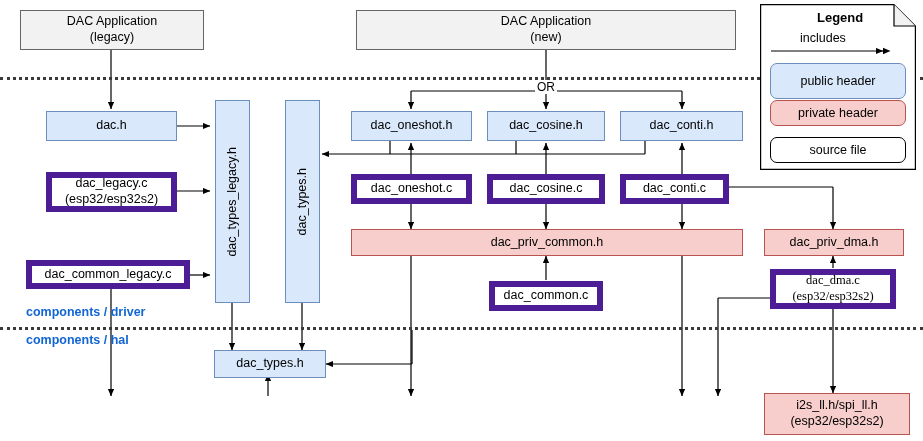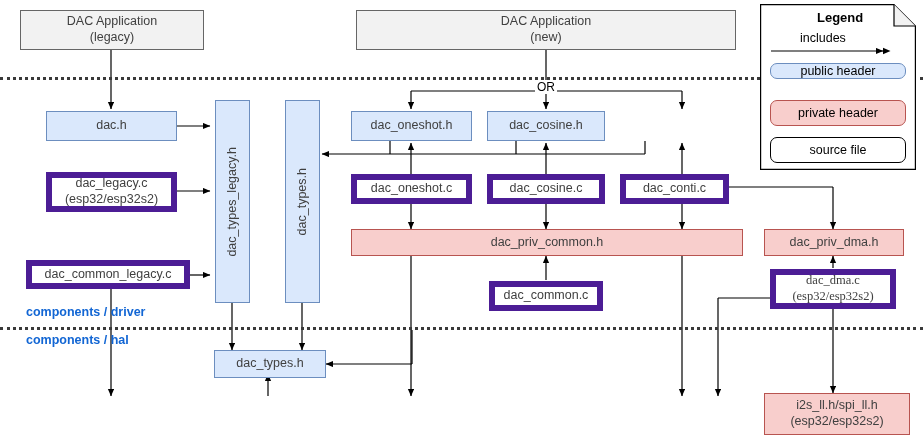--- a/index.html
+++ b/index.html
@@ -1,19 +1,19 @@
 <!DOCTYPE html>
 <html><head>
 <meta charset="utf-8">
 <style>
   html,body{margin:0;padding:0;background:#ffffff;}
   body{font-family:"Liberation Sans",sans-serif;}
   #stage{position:relative;width:923px;height:441px;background:#ffffff;overflow:hidden;}
   .node{position:absolute;box-sizing:border-box;display:flex;align-items:center;justify-content:center;
-        text-align:center;font-size:12.5px;color:#404040;line-height:1.25;padding:2px;}
+        text-align:center;font-size:12.5px;color:#000000;line-height:1.25;padding:2px;}
   .pub{background:#dae8fc;border:1px solid #6c8ebf;}
   .priv{background:#f8cecc;border:1px solid #b85450;}
   .src{background:#ffffff;border:6px solid #4c1d95;}
   .app{background:#f2f2f2;border:1px solid #666666;}
   .vert{writing-mode:vertical-rl;transform:rotate(180deg);white-space:nowrap;}
   .zone-label{position:absolute;color:#1266d4;font-weight:bold;font-size:12.5px;white-space:nowrap;}
   .or-label{position:absolute;font-size:12px;background:#fff;padding:0 2px;text-align:center;}
   svg.wires{position:absolute;left:0;top:0;width:923px;height:441px;pointer-events:none;}
   .legend-box{position:absolute;background:#ffffff;}
   .legend-title{position:absolute;font-weight:bold;font-size:13px;color:#000;}
@@ -124,20 +124,21 @@
   <div class="node pub" style="left:215px;top:100px;width:35px;height:203px;">
     <span class="vert">dac_types_legacy.h</span>
   </div>
 
   <div class="node pub" style="left:285px;top:100px;width:35px;height:203px;">
     <span class="vert">dac_types.h</span>
   </div>
 
   <div class="node pub" style="left:351px;top:111px;width:121px;height:30px;">dac_oneshot.h</div>
   <div class="node pub" style="left:487px;top:111px;width:118px;height:30px;">dac_cosine.h</div>
+  <div class="node pub" style="left:620px;top:111px;width:123px;height:30px;">dac_conti.h</div>
 
   <div class="node src" style="left:351px;top:174px;width:121px;height:30px;">dac_oneshot.c</div>
   <div class="node src" style="left:487px;top:174px;width:118px;height:30px;">dac_cosine.c</div>
   <div class="node src" style="left:620px;top:174px;width:109px;height:30px;">dac_conti.c</div>
 
   <div class="node priv" style="left:351px;top:229px;width:392px;height:27px;">dac_priv_common.h</div>
 
   <div class="node src" style="left:489px;top:281px;width:114px;height:30px;">dac_common.c</div>
 
   <div class="node priv" style="left:764px;top:229px;width:140px;height:27px;">dac_priv_dma.h</div>
@@ -166,17 +167,17 @@
 
   <div class="lg-inc" style="left:800px;top:31px;">includes</div>
 
   <svg style="position:absolute;left:771px;top:46px;width:120px;height:12px;" viewBox="0 0 120 12">
     <g stroke="#000" stroke-width="1.2" fill="none" marker-end="url(#ah)">
       <path d="M0,5 L112,5"></path>
     </g>
     <path d="M112,1.8 L119.5,5 L112,8.2 z" fill="#000"></path>
   </svg>
 
-  <div class="lg-item lg-pub" style="left:770px;top:63px;width:136px;height:16px;">public header</div>
+  <div class="lg-item lg-pub" style="left:770px;top:63px;width:136px;height:36px;">public header</div>
   <div class="lg-item lg-priv" style="left:770px;top:100px;width:136px;height:26px;">private header</div>
   <div class="lg-item lg-src" style="left:770px;top:137px;width:136px;height:26px;">source file</div>
 
 </div>
 
 </body></html>

